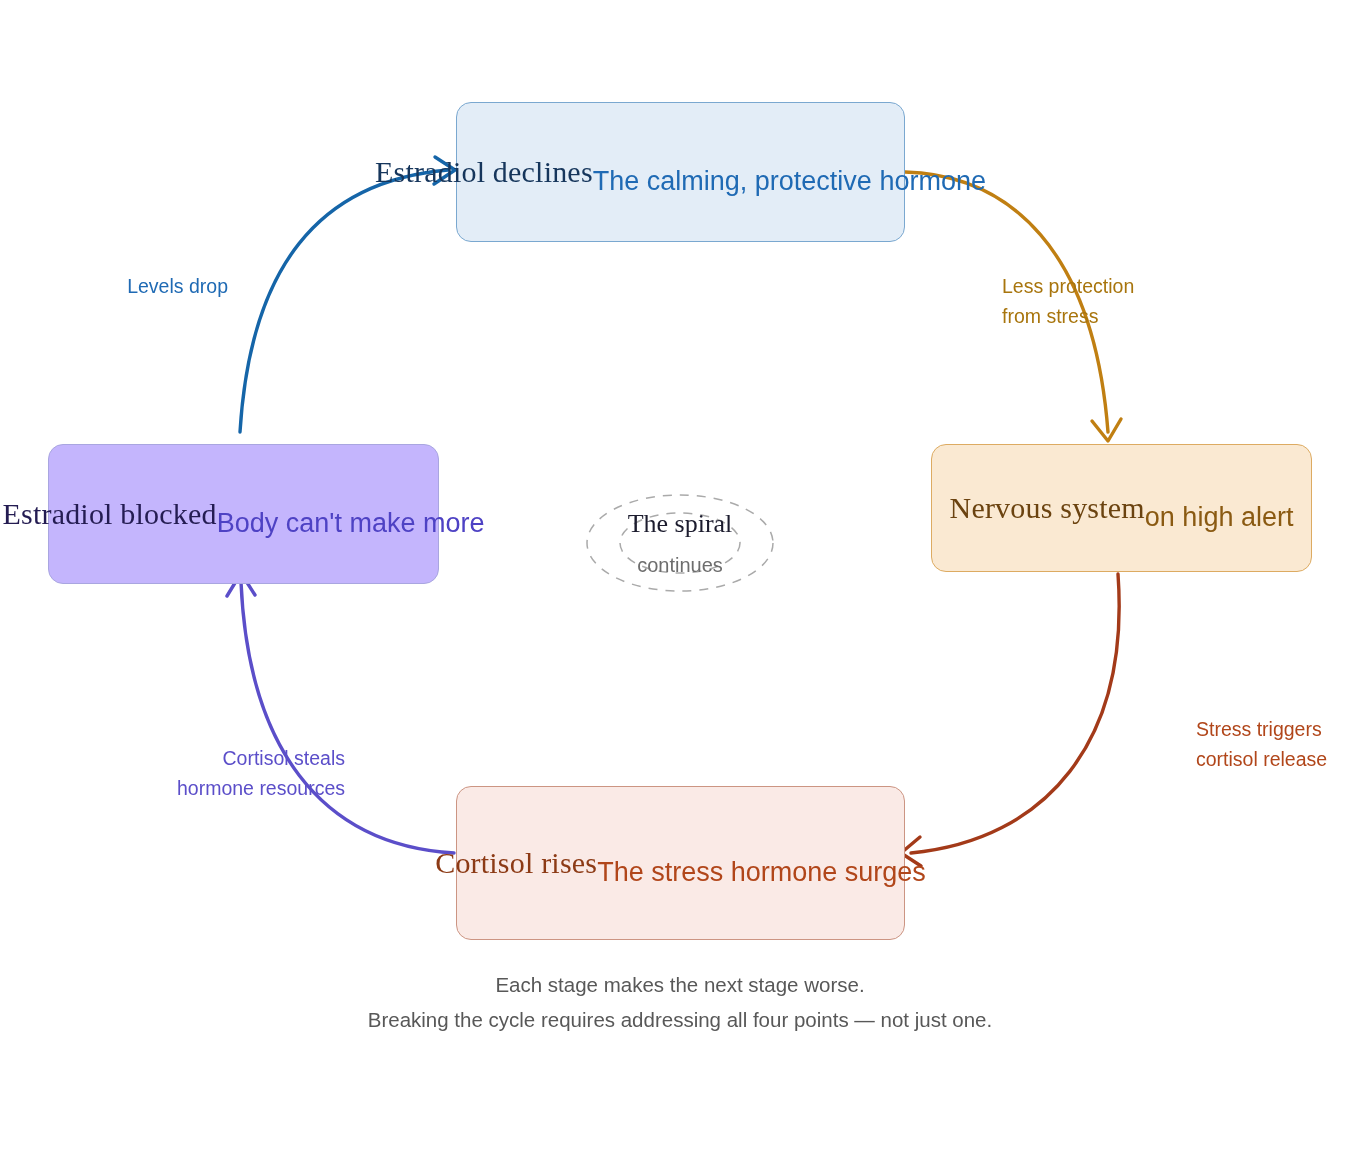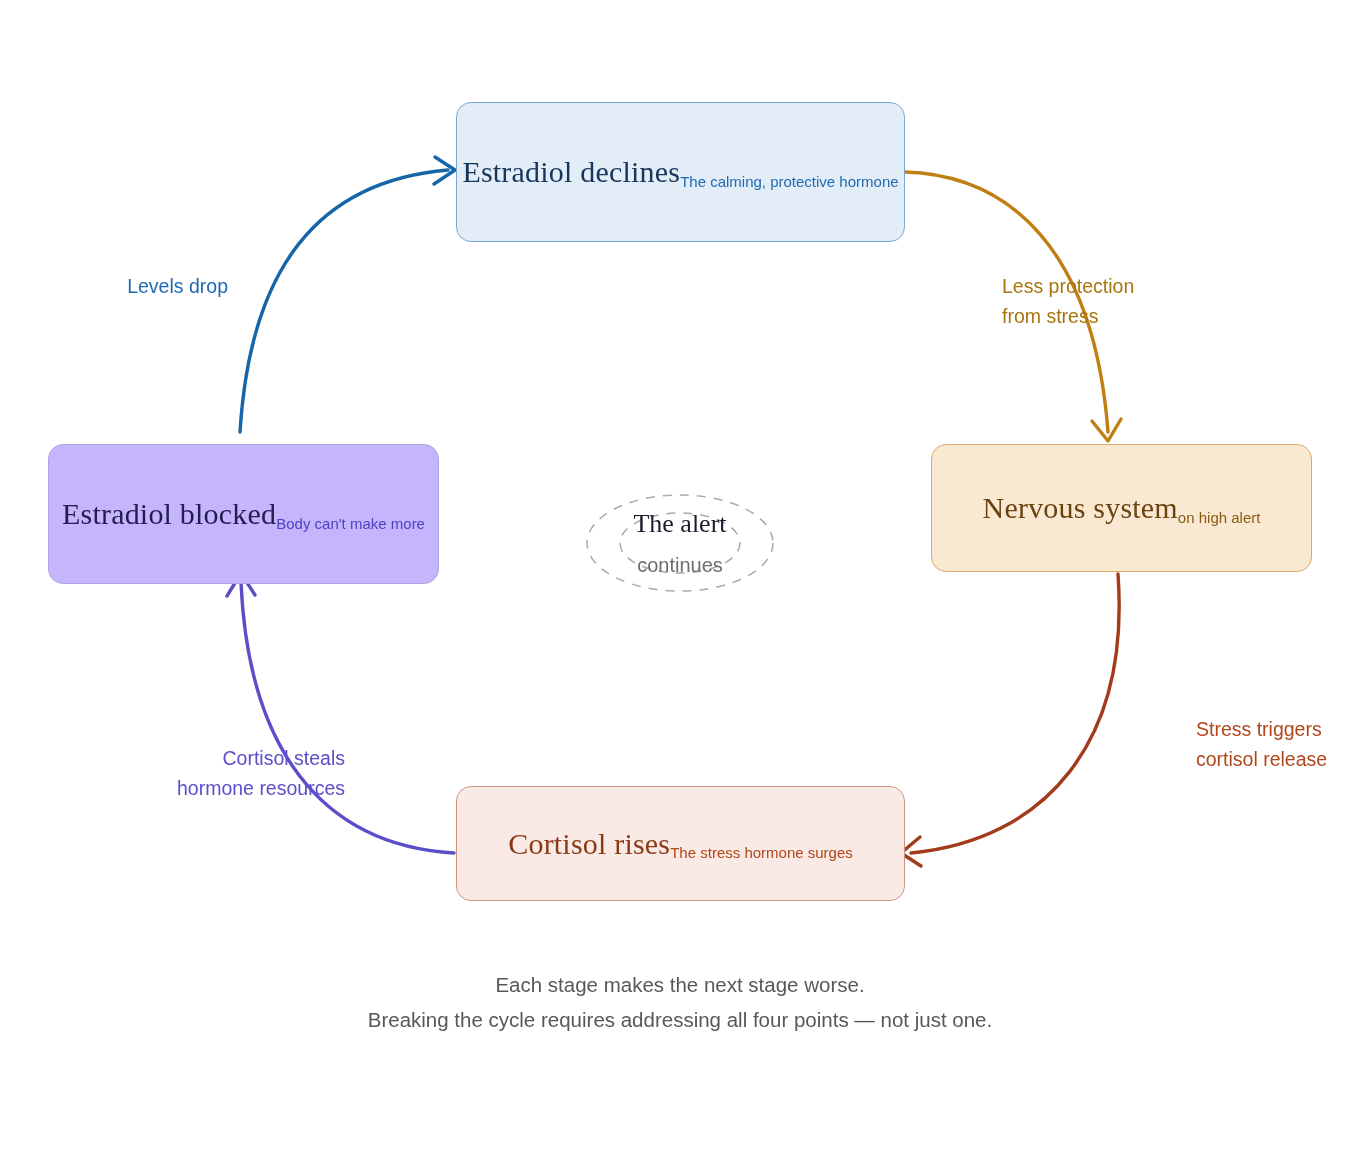--- a/index.html
+++ b/index.html
@@ -46,21 +46,21 @@
   }
   .node-title {
     font-family: "Liberation Serif", serif;
     font-size: 30px;
     line-height: 1.05;
     letter-spacing: 0.2px;
     white-space: nowrap;
   }
   .node-sub {
     font-family: "Liberation Sans", sans-serif;
-    font-size: 15px;
+    font-size: 27px;
     line-height: 1.1;
     margin-top: 20px;
     white-space: nowrap;
   }
 
   #node-estradiol-declines {
     left: 456px; top: 102px; width: 449px; height: 140px;
     background: #e3edf7;
     border-color: #7aa8d0;
   }
@@ -69,21 +69,21 @@
 
   #node-nervous-system {
     left: 931px; top: 444px; width: 381px; height: 128px;
     background: #fae9d2;
     border-color: #ddab62;
   }
   #node-nervous-system .node-title { color: #6b4310; }
   #node-nervous-system .node-sub   { color: #8a5a12; }
 
   #node-cortisol-rises {
-    left: 456px; top: 786px; width: 449px; height: 115px;
+    left: 456px; top: 786px; width: 449px; height: 154px;
     background: #faeae6;
     border-color: #cc9583;
   }
   #node-cortisol-rises .node-title { color: #8c3a15; }
   #node-cortisol-rises .node-sub   { color: #b1461a; }
 
   #node-estradiol-blocked {
     left: 48px; top: 444px; width: 391px; height: 140px;
     background: #c4b5fd;
     border-color: #a9a6e0;
@@ -229,21 +229,21 @@
   <div class="edge-label" id="edge-label-cortisol-steals">
     <div>Cortisol steals</div>
     <div>hormone resources</div>
   </div>
 
   <div id="spiral-center">
     <svg class="spiral-rings" viewBox="0 0 210 110">
       <ellipse cx="105" cy="55" rx="93" ry="48" fill="none" stroke="#aaaaaa" stroke-width="1.5" stroke-dasharray="9 8"></ellipse>
       <ellipse cx="105" cy="55" rx="60" ry="30" fill="none" stroke="#aaaaaa" stroke-width="1.5" stroke-dasharray="9 8"></ellipse>
     </svg>
-    <div class="spiral-title">The alert</div>
+    <div class="spiral-title">The spiral</div>
     <div class="spiral-sub">continues</div>
   </div>
 
   <div id="footer-note">
     <div class="footer-line-1">Each stage makes the next stage worse.</div>
     <div class="footer-line-2">Breaking the cycle requires addressing all four points — not just one.</div>
   </div>
 
 </div>
 

